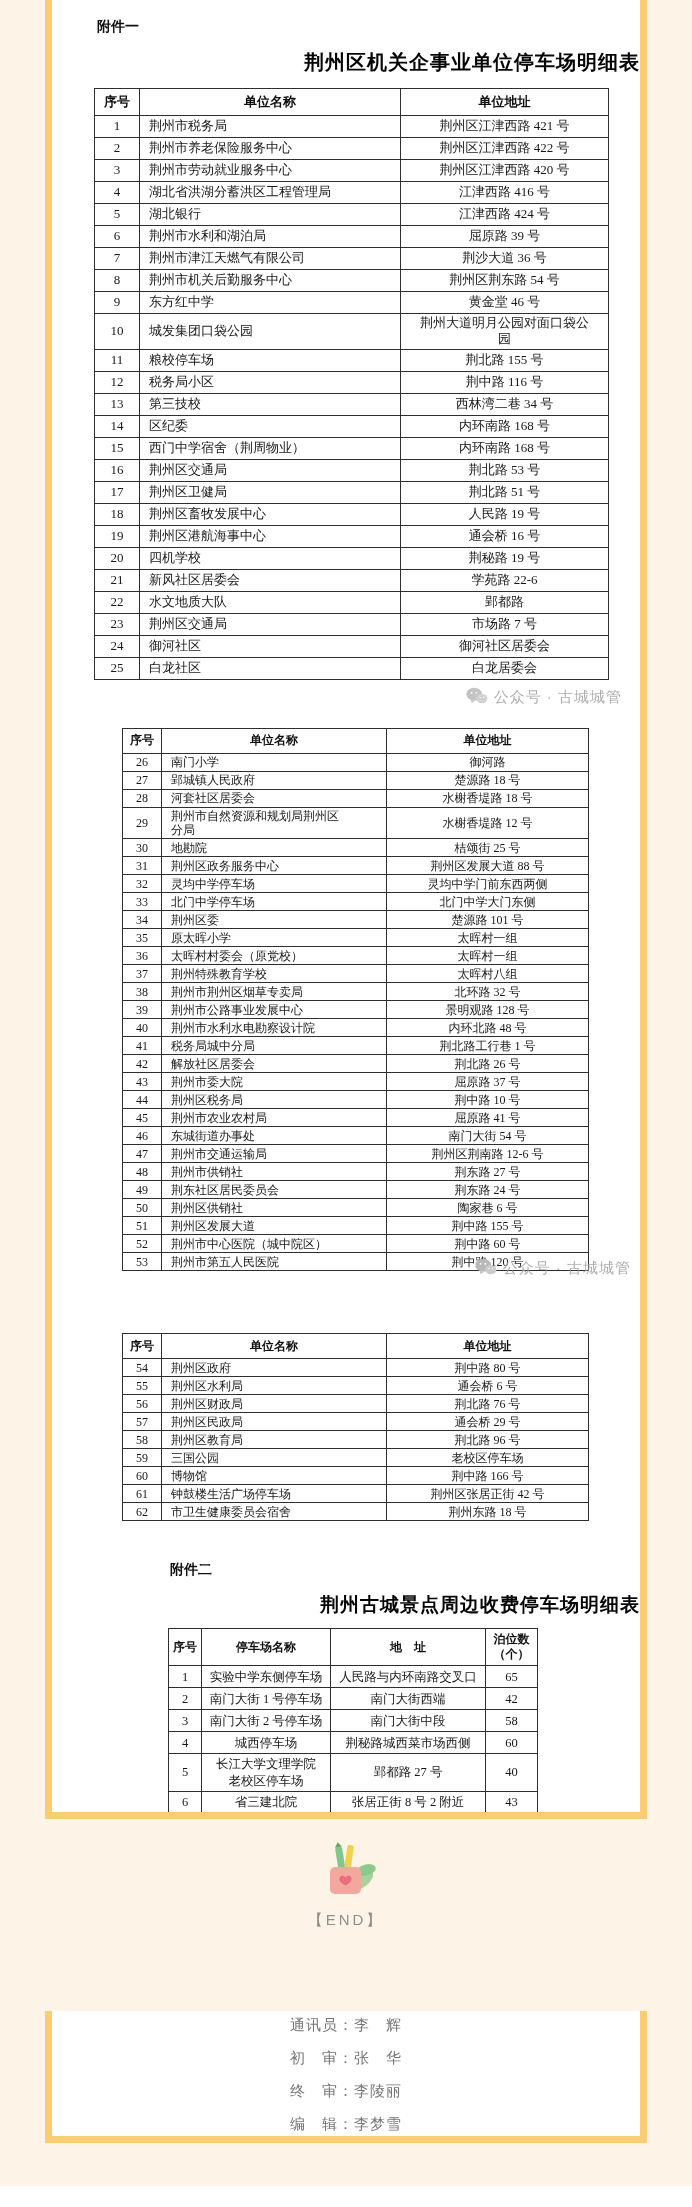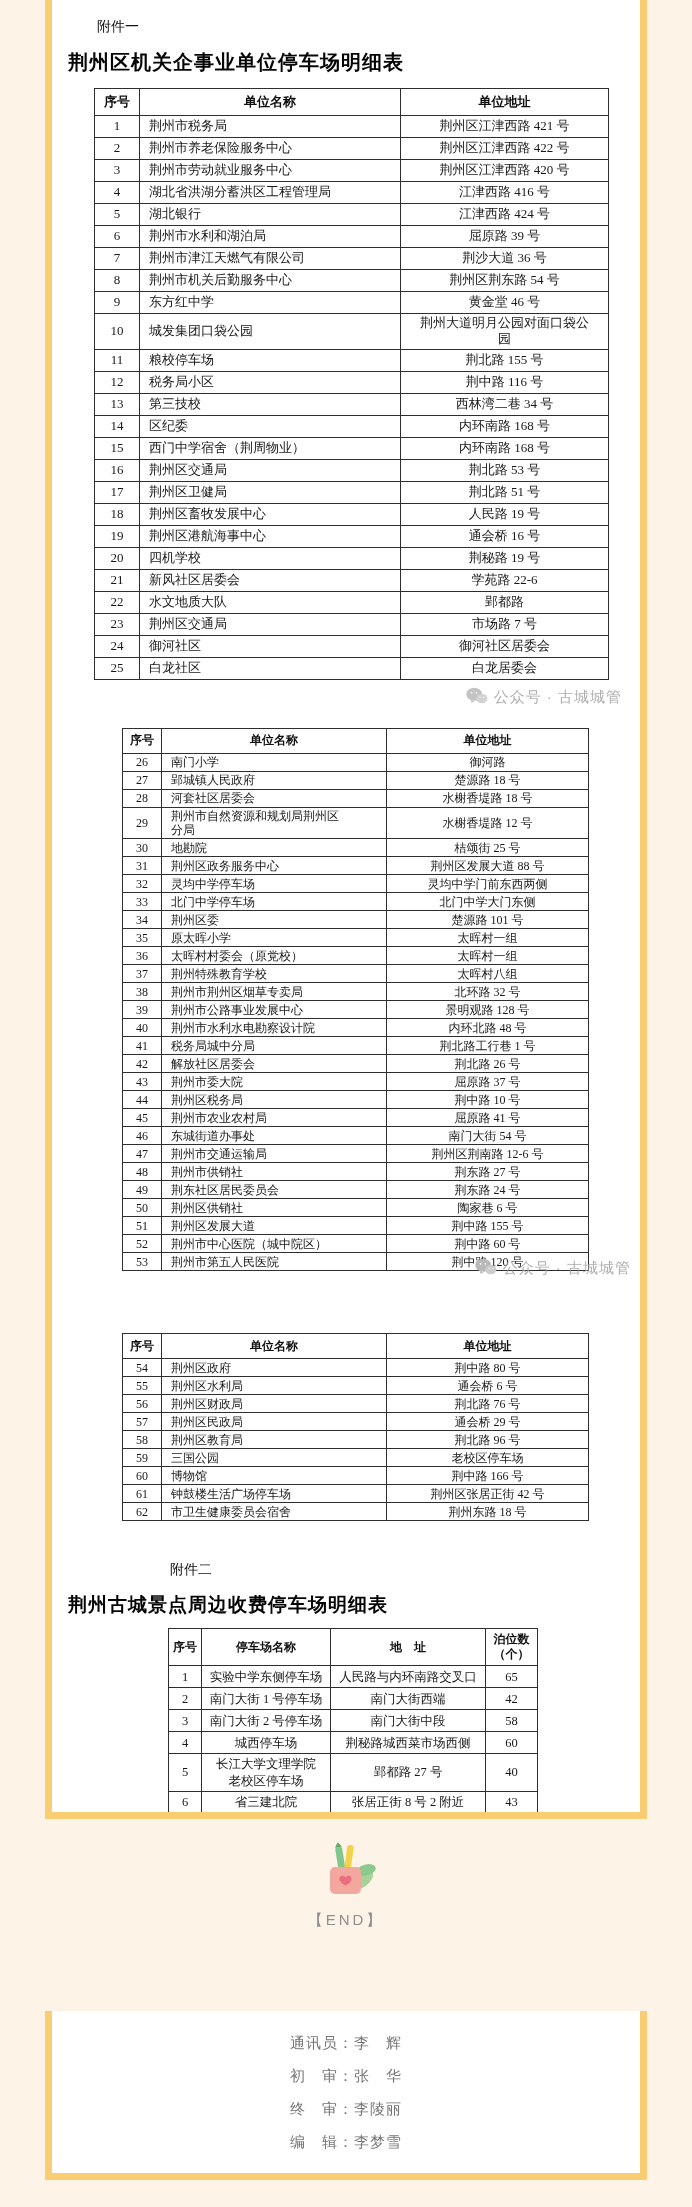--- a/index.html
+++ b/index.html
@@ -2,27 +2,27 @@
 <html><head>
 <meta charset="utf-8">
 <style>
   html,body{margin:0;padding:0;}
   body{width:692px;background:#ffffff;font-family:"Liberation Serif",serif;color:#1e1e1e;}
   .page{width:692px;background:#FDF4E7;}
 
   
   .panel{background:#ffffff;margin:0 45px;border-left:7px solid #FACC74;border-right:7px solid #FACC74;}
   .panel-a{height:1812px;overflow:hidden;border-bottom:7px solid #FACC74;}
-  .panel-b{height:169px;border-bottom:7px solid #FACC74;box-sizing:border-box;
+  .panel-b{height:132px;border-bottom:7px solid #FACC74;box-sizing:border-box;
            display:flex;flex-direction:column;justify-content:center;align-items:center;}
 
-  .attach-label{font-family:"Liberation Sans",sans-serif;font-weight:normal;font-size:14px;color:#111;}
+  .attach-label{font-family:"Liberation Sans",sans-serif;font-weight:bold;font-size:14px;color:#111;}
   .label-1{margin:10px 0 0 45px;padding-top:8px;}
   .label-2{margin:40px 0 0 118px;}
-  .doc-title{font-family:"Liberation Serif",serif;font-weight:bold;text-align:left;color:#050505;margin:0;padding-left:16px;}
+  .doc-title{font-family:"Liberation Serif",serif;font-weight:bold;text-align:right;color:#050505;margin:0;padding-left:16px;}
   .title-1{font-size:20px;margin:13px 0 12px 0;letter-spacing:1px;}
   .title-2{font-size:19px;margin:13px 0 10px 0;letter-spacing:1px;}
 
   table{border-collapse:collapse;table-layout:fixed;}
   th,td{border:1px solid #2e2e2e;text-align:center;vertical-align:middle;overflow:hidden;}
   th{font-family:"Liberation Sans",sans-serif;font-weight:bold;color:#101010;white-space:pre-line;}
   td{white-space:pre-line;color:#181818;}
 
   #table1{width:505px;margin:0 0 0 42px;font-size:13px;}
   #table1 th{height:24px;font-size:13px;}

